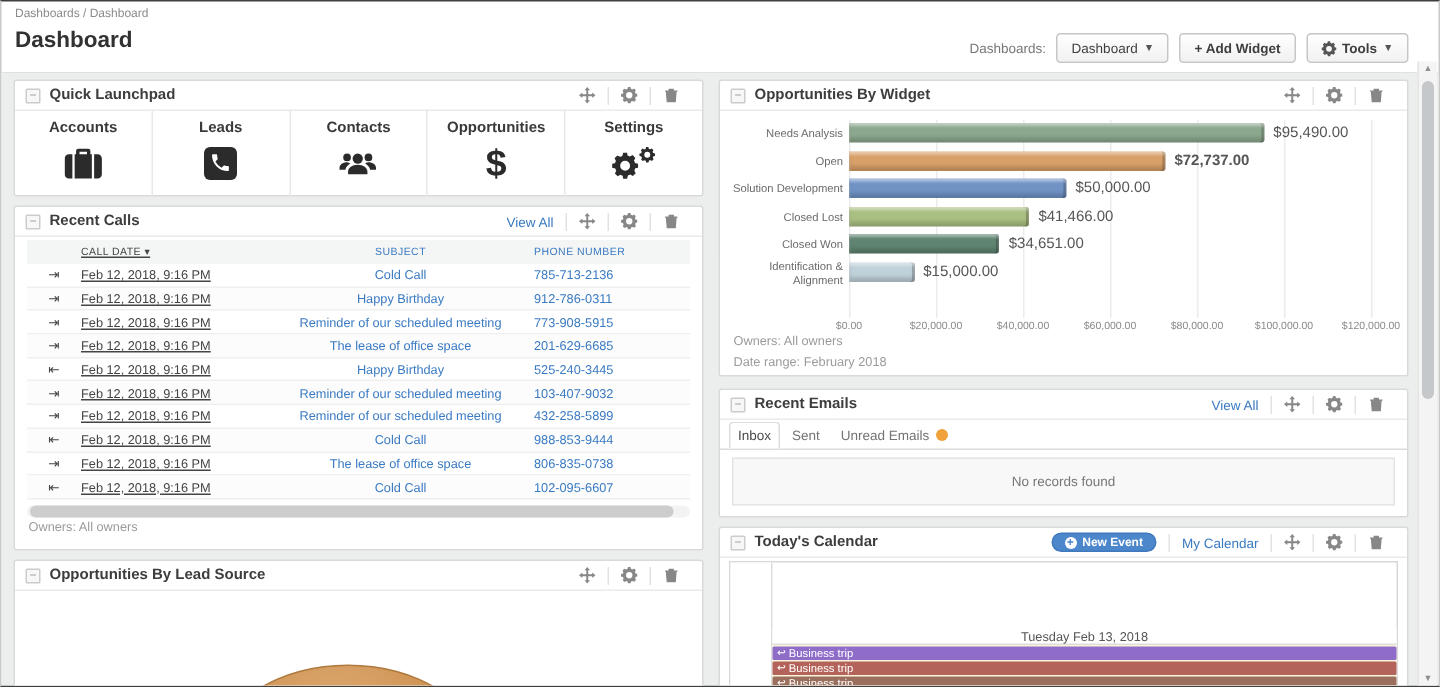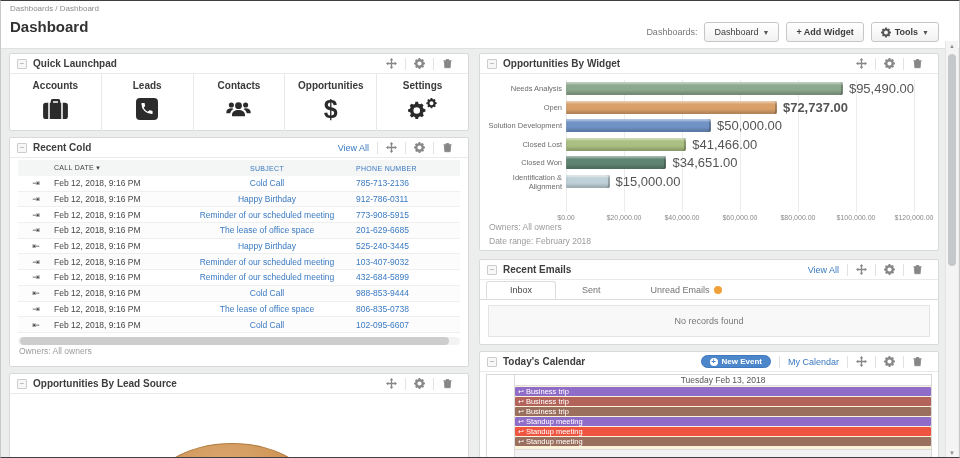--- a/index.html
+++ b/index.html
@@ -37,50 +37,50 @@
   .ql-cell:last-child{border-right:none;}
   .ql-label{font-size:10px;font-weight:bold;color:#3a3a3a;}
   .ql-icon{margin-top:5px;height:26px;display:flex;align-items:center;justify-content:center;}
   .ql-icon svg{fill:#2b2b2b;}
   
   .tbl{position:absolute;left:8px;right:8px;top:22px;}
   .thead{display:flex;background:#f4f5f5;height:16px;align-items:center;font-size:7px;color:#8c8c8c;letter-spacing:.3px;}
   .trow{display:flex;align-items:center;height:15.7px;border-bottom:1px solid #efefef;font-size:8.5px;}
   .trow:nth-child(even){background:#fcfcfc;}
   .c-icon{width:36px;text-align:center;color:#444;font-size:9px;}
-  .c-date{width:124px;color:#454545;}
+  .c-date{width:124px;color:#454545;text-decoration:underline;}
   .c-subj{flex:1;color:#3a7ac2;text-align:center;}
   .c-phone{width:104px;color:#3a7ac2;}
   .hscroll{position:absolute;left:8px;right:8px;top:199px;height:8px;background:#f3f3f3;border-radius:4px;}
   .hscroll .thumb{position:absolute;left:2px;top:0;height:8px;width:97%;background:#cdcdcd;border-radius:4px;}
   .owners-note{position:absolute;left:9px;font-size:8.5px;color:#9b9b9b;}
   
   .chart{position:absolute;left:0;top:20px;right:0;bottom:0;}
   .grid{position:absolute;top:6px;height:132px;width:1px;background:#ececec;}
   .crow{position:absolute;left:0;height:13px;display:flex;align-items:center;width:100%;}
   .clabel{position:absolute;left:0;width:82px;text-align:right;font-size:7.5px;color:#6b6b6b;}
   .cbar{position:absolute;left:86px;height:13px;border-radius:0 2px 2px 0;
         box-shadow:inset 0 2px 2px rgba(255,255,255,.45), inset 0 -3px 3px rgba(0,0,0,.18), inset -2px 0 0 rgba(0,0,0,.22);}
-  .cval{position:absolute;font-size:13px;color:#555;white-space:nowrap;}
+  .cval{position:absolute;font-size:10px;color:#555;white-space:nowrap;}
   .ctick{position:absolute;top:140px;font-size:7px;color:#8a8a8a;transform:translateX(-50%);white-space:nowrap;}
   
   .tabs{position:absolute;left:0;right:0;top:22px;height:18px;border-bottom:1px solid #dcdcdc;display:flex;align-items:flex-end;padding-left:6px;font-size:9px;}
-  .tab{padding:3px 23px 3px;margin-right:2px;color:#737373;display:flex;align-items:center;gap:4px;border:1px solid transparent;}
+  .tab{padding:3px 5px 3px;margin-right:2px;color:#737373;display:flex;align-items:center;gap:4px;border:1px solid transparent;}
   .tab.active{background:#fff;border:1px solid #dcdcdc;border-bottom:1px solid #fff;border-radius:3px 3px 0 0;color:#4a4a4a;}
   .badge-dot{width:8px;height:8px;border-radius:50%;display:inline-block;}
   .empty-box{position:absolute;left:8px;right:8px;top:45px;height:32px;background:#f8f8f8;border:1px solid #e4e4e4;
              display:flex;align-items:center;justify-content:center;font-size:9px;color:#777;}
   
   .btn-blue{display:inline-flex;align-items:center;gap:4px;height:13px;padding:0 8px;border-radius:8px;
             background:#4d87cb;border:1px solid #3f78bd;color:#fff;font-size:8px;font-weight:bold;}
   .plus-circle{width:8px;height:8px;border-radius:50%;background:#fff;color:#4d87cb;font-size:8px;line-height:8px;text-align:center;font-weight:bold;}
   .mycal{color:#3a7ac2;font-size:9px;margin:0 8px;white-space:nowrap;}
   .cal-table{position:absolute;left:6px;right:6px;top:22px;bottom:0;border:1px solid #d8d8d8;border-bottom:none;display:flex;}
   .cal-gutter{width:28px;border-right:1px solid #ddd;background:#fff;}
-  .cal-main{flex:1;display:flex;flex-direction:column;}
+  .cal-main{flex:1;display:flex;flex-direction:column;margin-top:44px;}
   .cal-datehdr{height:11px;background:#fff;border-bottom:1px solid #ddd;text-align:center;font-size:8.5px;color:#555;line-height:11px;}
   .cal-events{flex:1;background:#fbf4da;padding-top:1px;}
   .cal-ev{height:9px;margin:0 0 1px 0;display:flex;align-items:center;color:#fff;font-size:7.5px;line-height:9px;padding-left:3px;border-radius:1px;}
   .cal-ev .rv{font-size:7px;margin-right:2px;}
   .cal-bottom{height:8px;background:#f2f2f2;border-top:1px solid #ddd;}
   
   .pie{position:absolute;left:137px;top:69px;width:170px;height:110px;border-radius:50%;
        background:radial-gradient(circle at 45% 40%, #dfae79, #d09555 60%, #c08343);
        border:1px solid #b07a3e;}
   
@@ -190,21 +190,21 @@
               </g>
             </svg>
           </span>
         </div>
       </div>
   </div>
 
   <div class="widget" style="left:8px;top:136px;width:460px;height:230px;">
     <div class="whead">
       <span class="collapse-box">−</span>
-      <span class="wtitle">Recent Cold</span>
+      <span class="wtitle">Recent Calls</span>
       <span class="spacer"></span>
       <a class="viewall">View All</a>
       <span class="hsep"></span>
       <span class="hicon">
           <svg viewBox="0 0 12 12">
             <path d="M6 0 8 2.4H6.7v2.9h2.9V4L12 6 9.6 8V6.7H6.7v2.9H8L6 12 4 9.6h1.3V6.7H2.4V8L0 6l2.4-2v1.3h2.9V2.4H4Z"></path>
           </svg>
         </span>
       <span class="hsep"></span>
       <span class="hicon">
@@ -260,21 +260,21 @@
           <div class="trow">
             <span class="c-icon">⇥</span>
             <span class="c-date">Feb 12, 2018, 9:16 PM</span>
             <a class="c-subj">Reminder of our scheduled meeting</a>
             <a class="c-phone">103-407-9032</a>
           </div>
           <div class="trow">
             <span class="c-icon">⇥</span>
             <span class="c-date">Feb 12, 2018, 9:16 PM</span>
             <a class="c-subj">Reminder of our scheduled meeting</a>
-            <a class="c-phone">432-684-5899</a>
+            <a class="c-phone">432-258-5899</a>
           </div>
           <div class="trow">
             <span class="c-icon">⇤</span>
             <span class="c-date">Feb 12, 2018, 9:16 PM</span>
             <a class="c-subj">Cold Call</a>
             <a class="c-phone">988-853-9444</a>
           </div>
           <div class="trow">
             <span class="c-icon">⇥</span>
             <span class="c-date">Feb 12, 2018, 9:16 PM</span>

